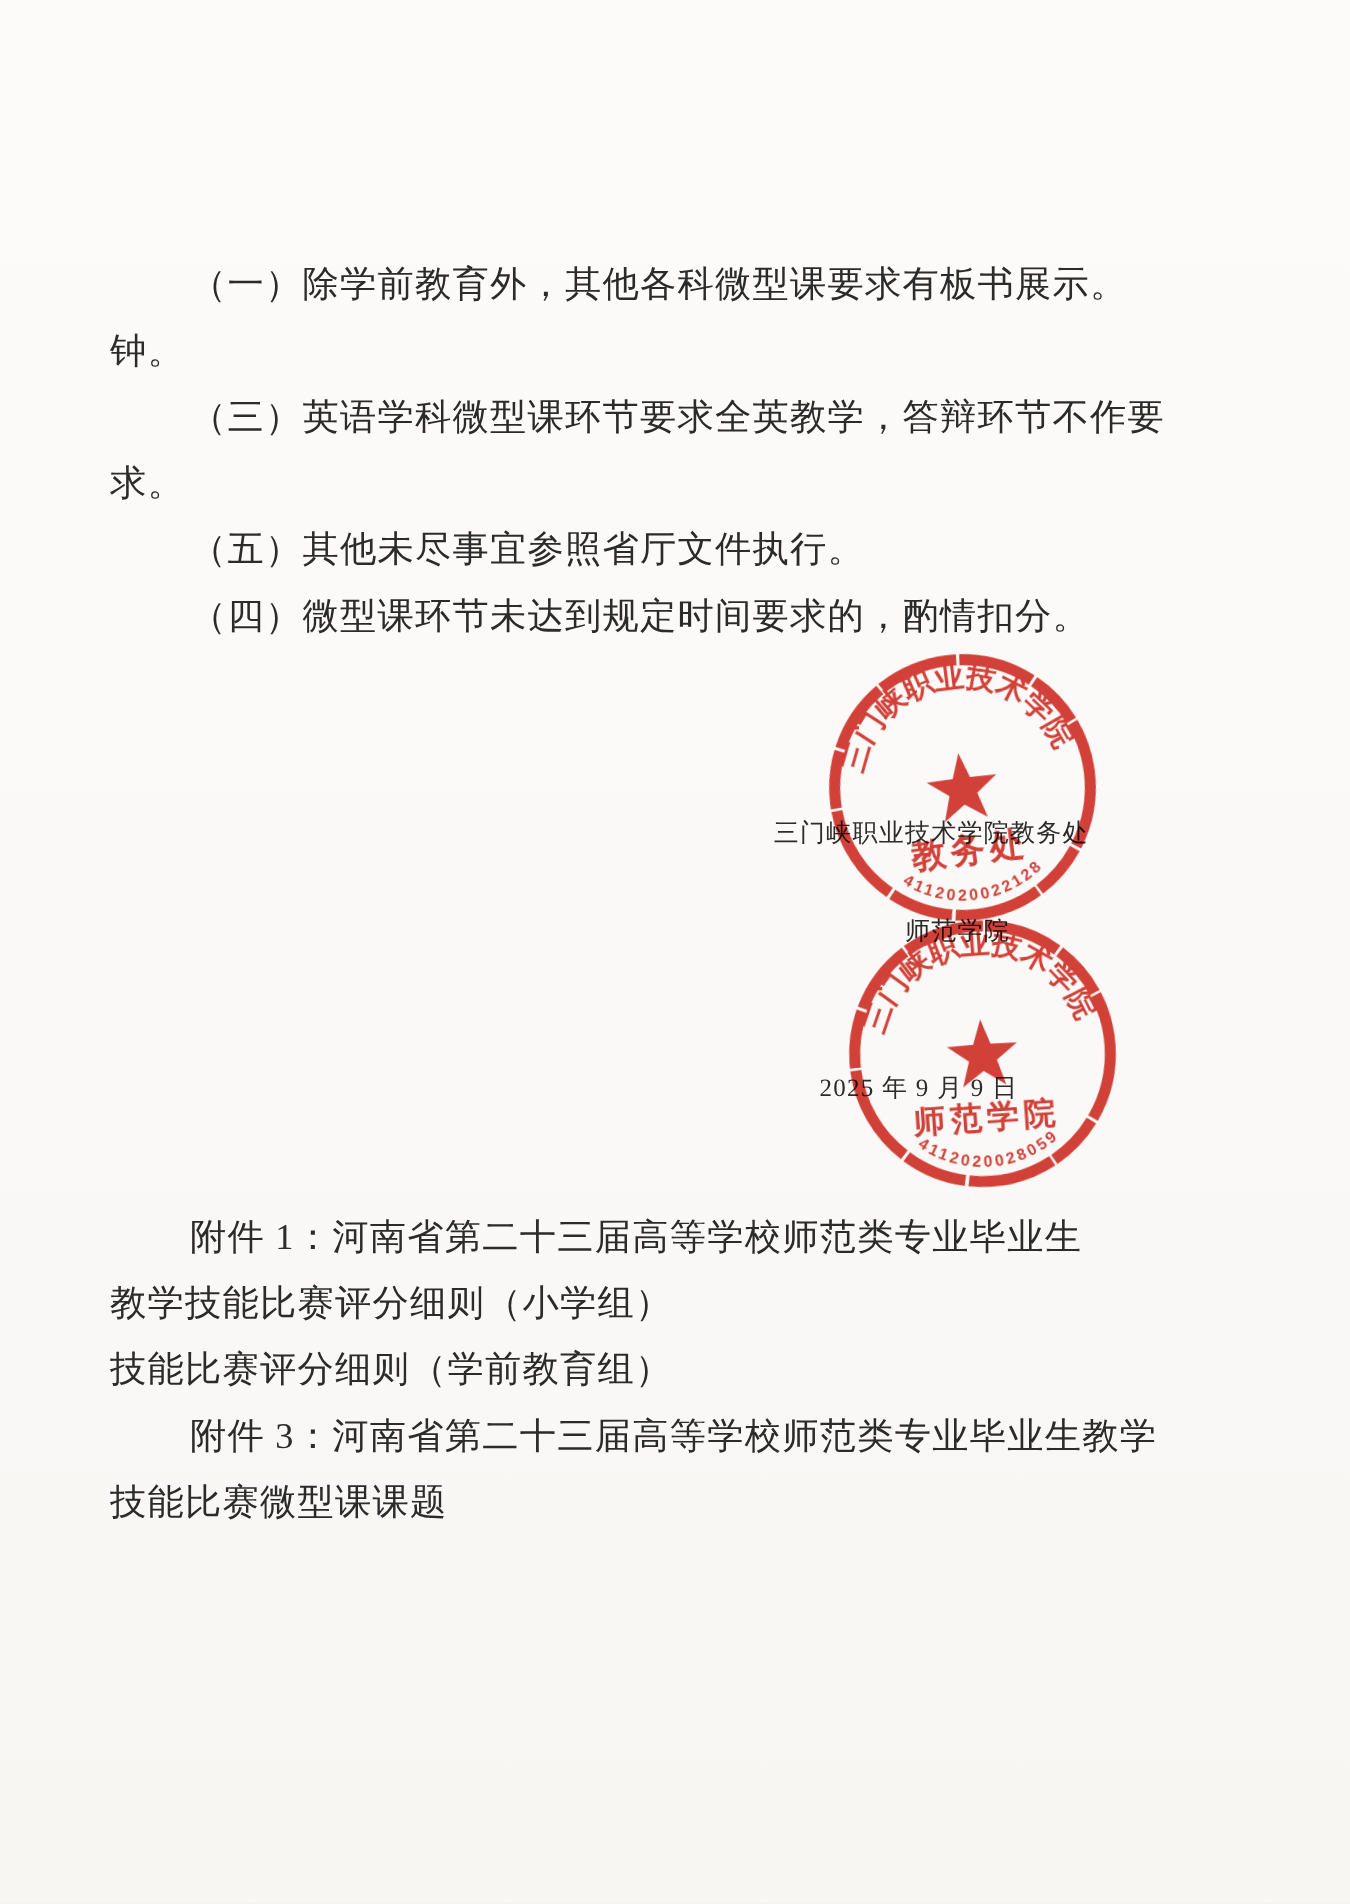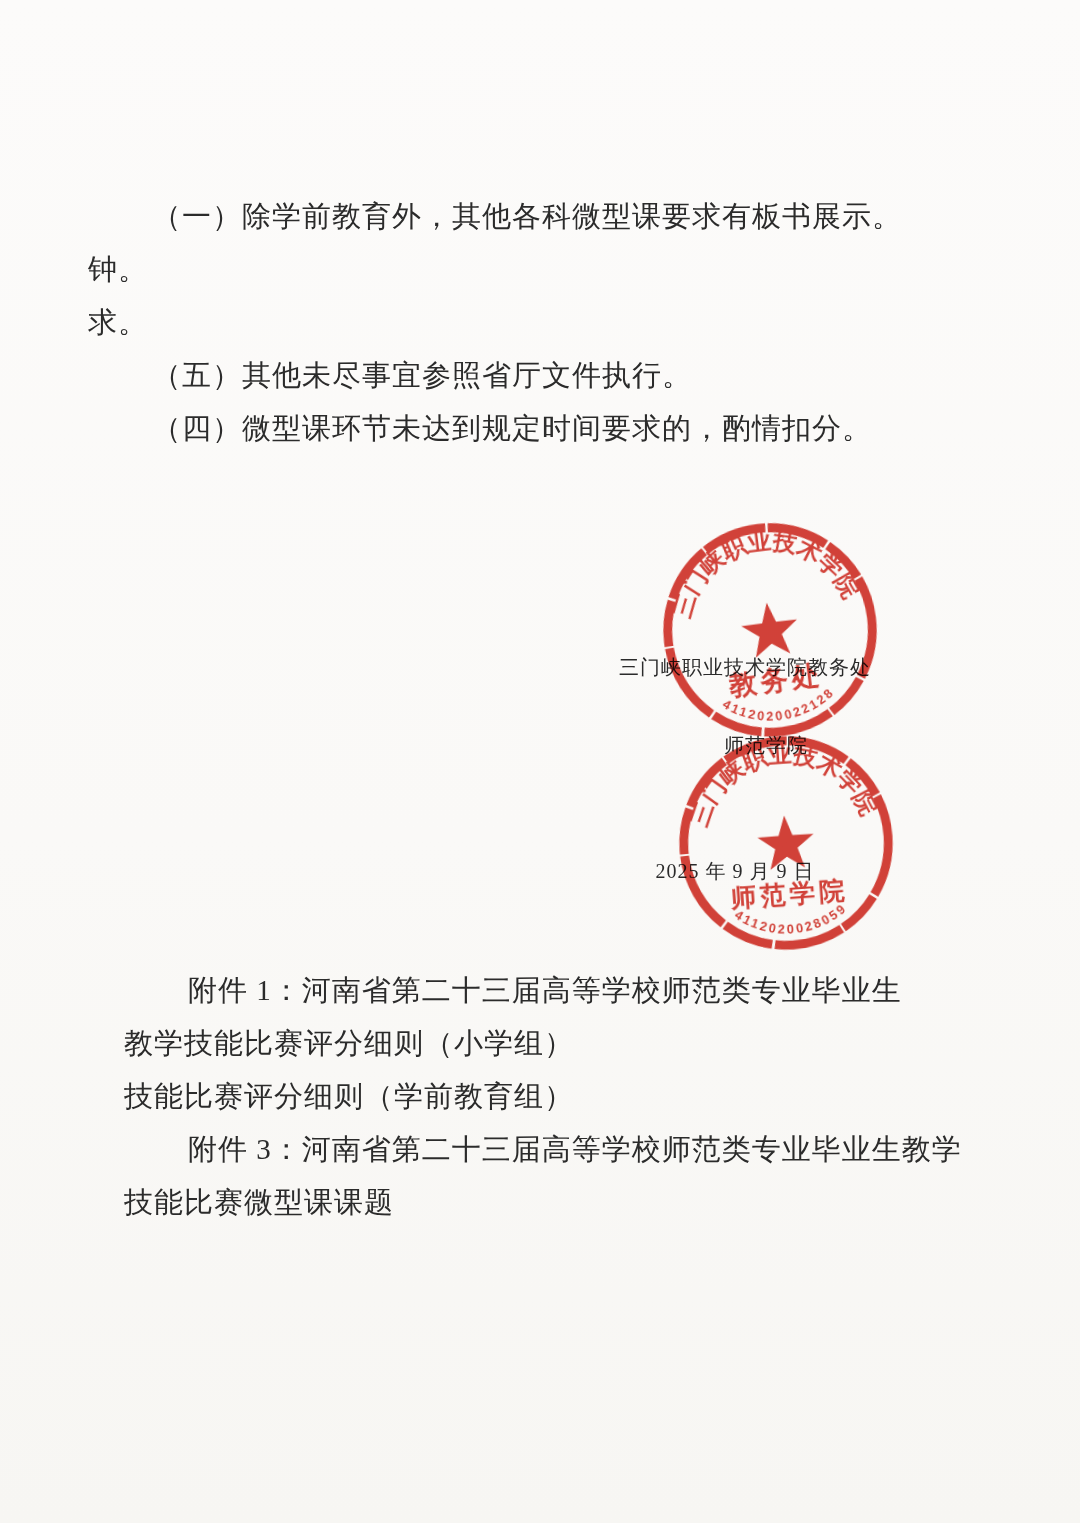--- a/index.html
+++ b/index.html
@@ -20,22 +20,22 @@
   }
   .line {
     margin: 0;
     height: 53px;
     line-height: 53px;
     font-size: 29px;
     letter-spacing: 1px;
     white-space: nowrap;
   }
   .indent { text-indent: 64px; }
-  .body-block   { position: absolute; left: 88px; top: 190px;  width: 900px; }
-  .attach-block { position: absolute; left: 88px; top: 964px;  width: 900px; margin-left: 36px; }
+  .body-block   { position: absolute; left: 88px; top: 202px;  width: 900px; }
+  .attach-block { position: absolute; left: 88px; top: 964px;  width: 900px; }
   .sig {
     position: absolute;
     transform: translateX(-50%);
     white-space: nowrap;
     font-size: 20px;
     letter-spacing: 1px;
     line-height: 40px;
     z-index: 2;
   }
   .sig-org  { left: 745px; top: 647px; }
@@ -81,20 +81,21 @@
   }
 </style>
 </head>
 <body>
 
 <div class="page">
 
   <section class="body-block">
     <p class="line indent">（一）除学前教育外，其他各科微型课要求有板书展示。</p>
     <p class="line">钟。</p>
+    <p class="line indent">（三）英语学科微型课环节要求全英教学，答辩环节不作要</p>
     <p class="line">求。</p>
     <p class="line indent">（五）其他未尽事宜参照省厅文件执行。</p>
     <p class="line indent">（四）微型课环节未达到规定时间要求的，酌情扣分。</p>
   </section>
 
   <div class="sig sig-org">三门峡职业技术学院教务处</div>
   <div class="sig sig-dept">师范学院</div>
   <div class="sig sig-date">2025 年 9 月 9 日</div>
 
   <svg class="seal seal-1" width="236" height="236" viewBox="0 0 240 240">

